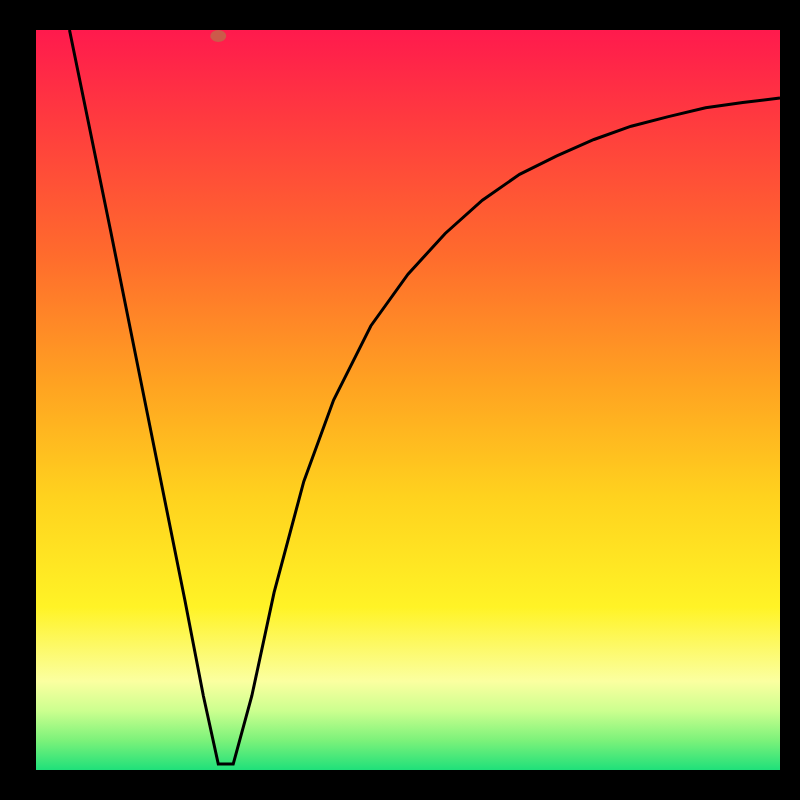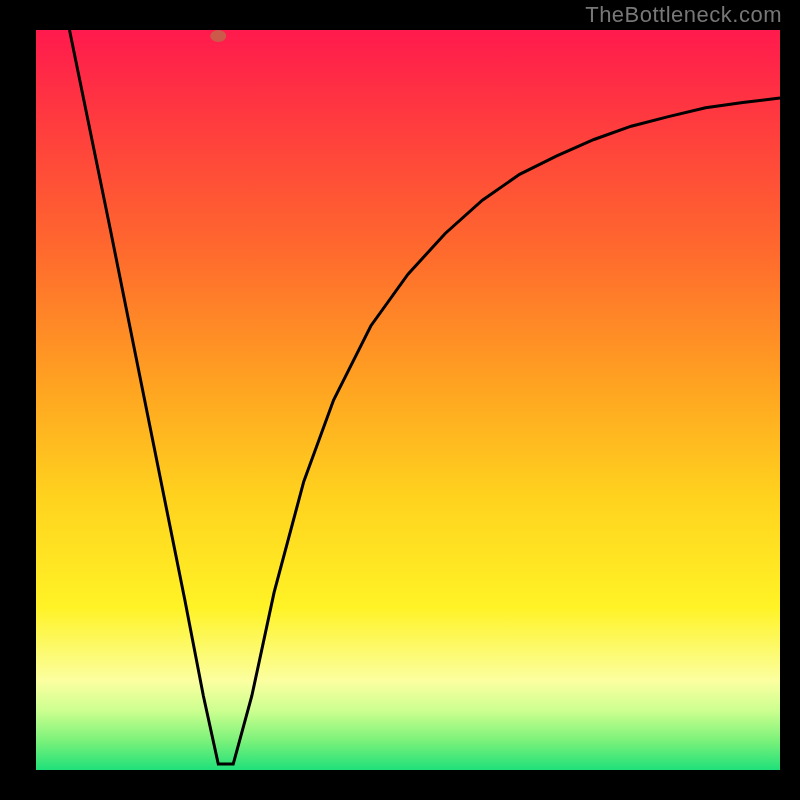--- a/index.html
+++ b/index.html
@@ -31,21 +31,20 @@
   svg {
     position: absolute;
     top: 0;
     left: 0;
   }
 </style>
 </head>
 <body>
 
 <div class="frame">
-  <div class="watermark">TheBottleneck.com</div>
 
   <svg id="chart-svg" width="800" height="800">
     <defs>
       <linearGradient id="bg-grad" x1="0" y1="0" x2="0" y2="1">
           <stop offset="0%" stop-color="#ff1a4d"></stop>
           <stop offset="12%" stop-color="#ff3a3f"></stop>
           <stop offset="30%" stop-color="#ff6a2d"></stop>
           <stop offset="48%" stop-color="#ffa321"></stop>
           <stop offset="63%" stop-color="#ffd21e"></stop>
           <stop offset="78%" stop-color="#fff326"></stop>

